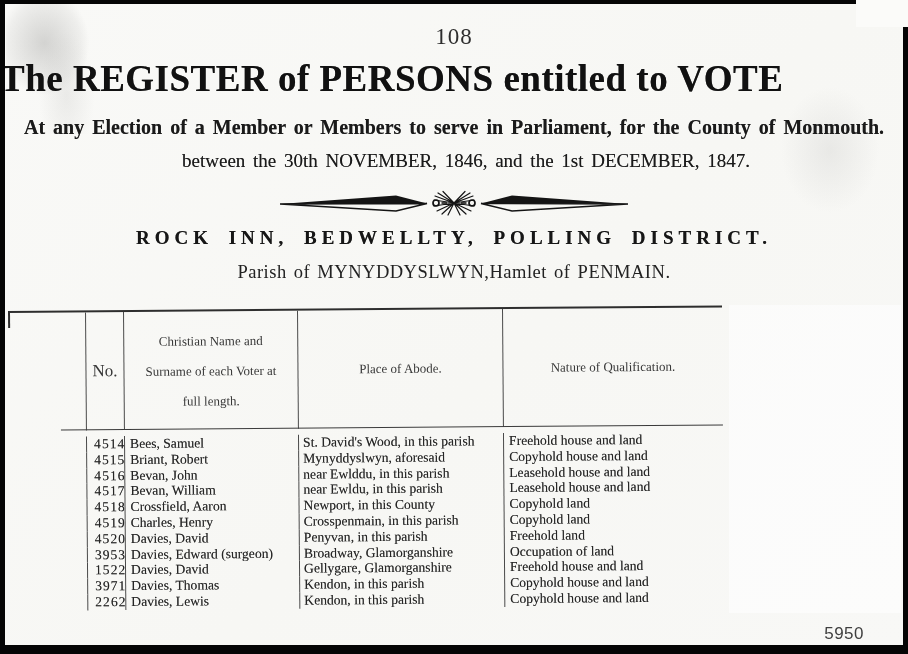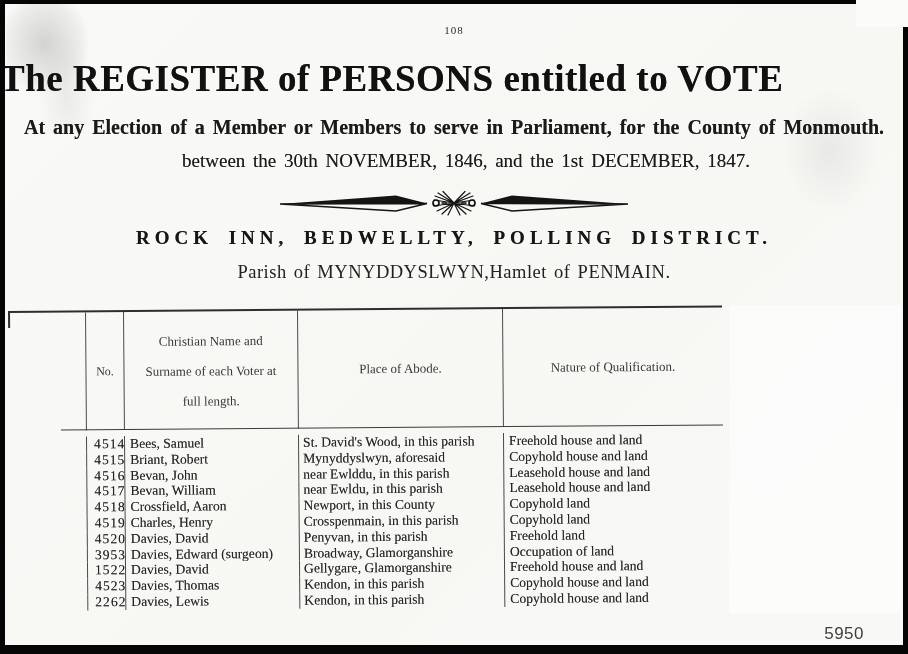--- a/index.html
+++ b/index.html
@@ -46,21 +46,21 @@
   }
   .frame-notch-topright {
     position: absolute; right: 0; top: 0; width: 52px; height: 27px;
     background: #fbfbf9;
     z-index: 31;
     pointer-events: none;
   }
 
   .page-number {
     position: absolute; top: 24px; left: 0; width: 100%;
-    text-align: center; font-size: 11px; letter-spacing: 1px; color: #2e2e2e;
+    text-align: center; font-size: 23px; letter-spacing: 1px; color: #2e2e2e;
   }
 
   .title {
     position: absolute; top: 57px; left: 0; width: 100%;
     text-align: left;
     font-size: 37px; font-weight: bold; letter-spacing: 0.5px;
     color: #111; text-shadow: 0 0 0.5px rgba(0,0,0,0.6);
     white-space: nowrap;
   }
 
@@ -112,21 +112,21 @@
   .t-head::before { 
     content: ""; position: absolute; left: 0; top: 0; width: 2px; height: 15px;
     background: #2e2e2e;
   }
   .t-head::after { 
     content: ""; position: absolute; left: 52px; right: 0; bottom: 0; height: 1.5px;
     background: #3a3a3a;
   }
   .th { color: #383838; }
   .th.b-left { border-left: 1.4px solid #4a4a4a; }
-  .th-no { display: flex; align-items: center; justify-content: center; font-size: 12px; }
+  .th-no { display: flex; align-items: center; justify-content: center; font-size: 17px; }
   .th-name { text-align: center; padding-top: 15px; line-height: 30px; font-size: 13px; }
   .th-abode, .th-qual { display: flex; align-items: center; justify-content: center; font-size: 13px; }
 
   .t-body { padding-top: 6px; }
   .t-row {
     display: grid;
     grid-template-columns: 77px 38px 174px 205px 220px;
     height: 15.8px; line-height: 15.6px;
     font-size: 13.6px;
     color: #262626;
@@ -294,21 +294,21 @@
       <div class="td td-name b-left">Davies, David</div>
       <div class="td td-abode b-left">
         
         <span>Gellygare, Glamorganshire</span>
       </div>
       <div class="td td-qual b-left">Freehold house and land</div>
     </div>
 
     <div class="t-row">
       <div class="td td-gutter"></div>
-      <div class="td td-no b-left">4523</div>
+      <div class="td td-no b-left">3971</div>
       <div class="td td-name b-left">Davies, Thomas</div>
       <div class="td td-abode b-left">
         
         <span>Kendon, in this parish</span>
       </div>
       <div class="td td-qual b-left">Copyhold house and land</div>
     </div>
 
     <div class="t-row">
       <div class="td td-gutter"></div>

